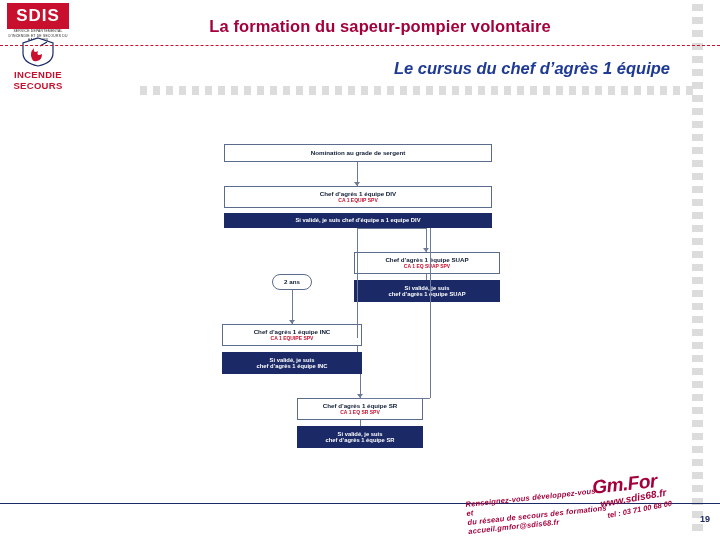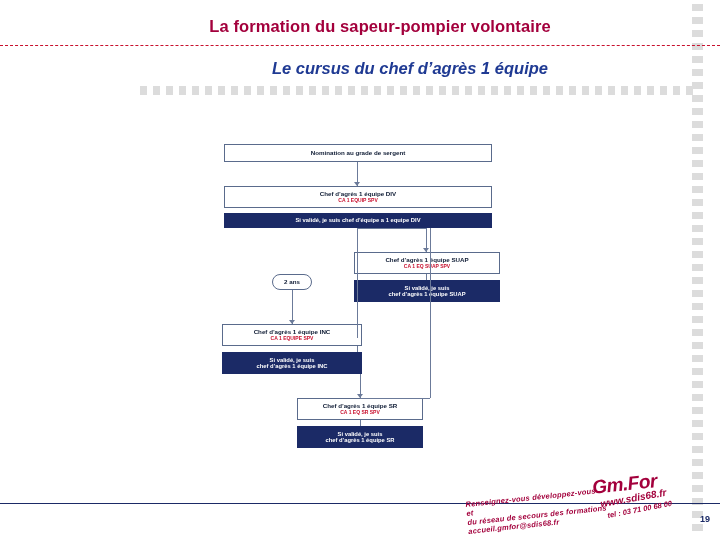--- a/index.html
+++ b/index.html
@@ -95,21 +95,21 @@
     text-align: center;
     color: #a3003c;
     font-weight: bold;
     font-size: 16.5px;
     letter-spacing: .1px;
   }
   .title-sub {
     position: absolute;
     left: 150px; top: 59px;
     width: 520px;
-    text-align: center;
+    text-align: right;
     color: #1f3a93;
     font-weight: bold;
     font-style: italic;
     font-size: 16.5px;
   }
   .rule-red {
     position: absolute;
     left: 0; top: 45px;
     width: 720px; height: 0;
     border-top: 1px dashed #c8102e;
@@ -307,20 +307,35 @@
       <div class="dot" style="left: 455px;"></div>
       <div class="dot" style="left: 468px;"></div>
       <div class="dot" style="left: 481px;"></div>
       <div class="dot" style="left: 494px;"></div>
       <div class="dot" style="left: 507px;"></div>
       <div class="dot" style="left: 520px;"></div>
       <div class="dot" style="left: 533px;"></div>
       <div class="dot" style="left: 546px;"></div>
     </div>
 
+  <div class="logo-box">
+    <div class="logo-sdis">
+      <span>SDIS</span>
+    </div>
+    <div class="logo-sub">SERVICE DEPARTEMENTAL D'INCENDIE ET DE SECOURS DU HAUT-RHIN</div>
+    <svg class="logo-emblem" viewBox="0 0 36 30">
+      <path d="M18 1 L33 6 L33 16 Q33 26 18 29 Q3 26 3 16 L3 6 Z" fill="#ffffff" stroke="#1b2a66" stroke-width="1.2"></path>
+      <path d="M12 22 Q9 16 14 11 Q13 17 18 14 Q16 20 22 17 Q22 23 17 24 Q13 25 12 22 Z" fill="#c8102e"></path>
+      <path d="M20 9 L27 5" stroke="#1b2a66" stroke-width="1.2" fill="none"></path>
+    </svg>
+    <div class="logo-inc">
+      <div>INCENDIE</div>
+      <div>SECOURS</div>
+    </div>
+  </div>
 
   <div class="rule-red"></div>
   <div class="title-main">La formation du sapeur-pompier volontaire</div>
   <div class="title-sub">Le cursus du chef d’agrès 1 équipe</div>
 
   <div id="diagram">
       <div class="node" style="left: 224px; top: 144px; width: 268px; height: 18px;">
         <div class="l1">Nomination au grade de sergent</div>
       </div>
       <div class="node" style="left: 224px; top: 186px; width: 268px; height: 22px;">

